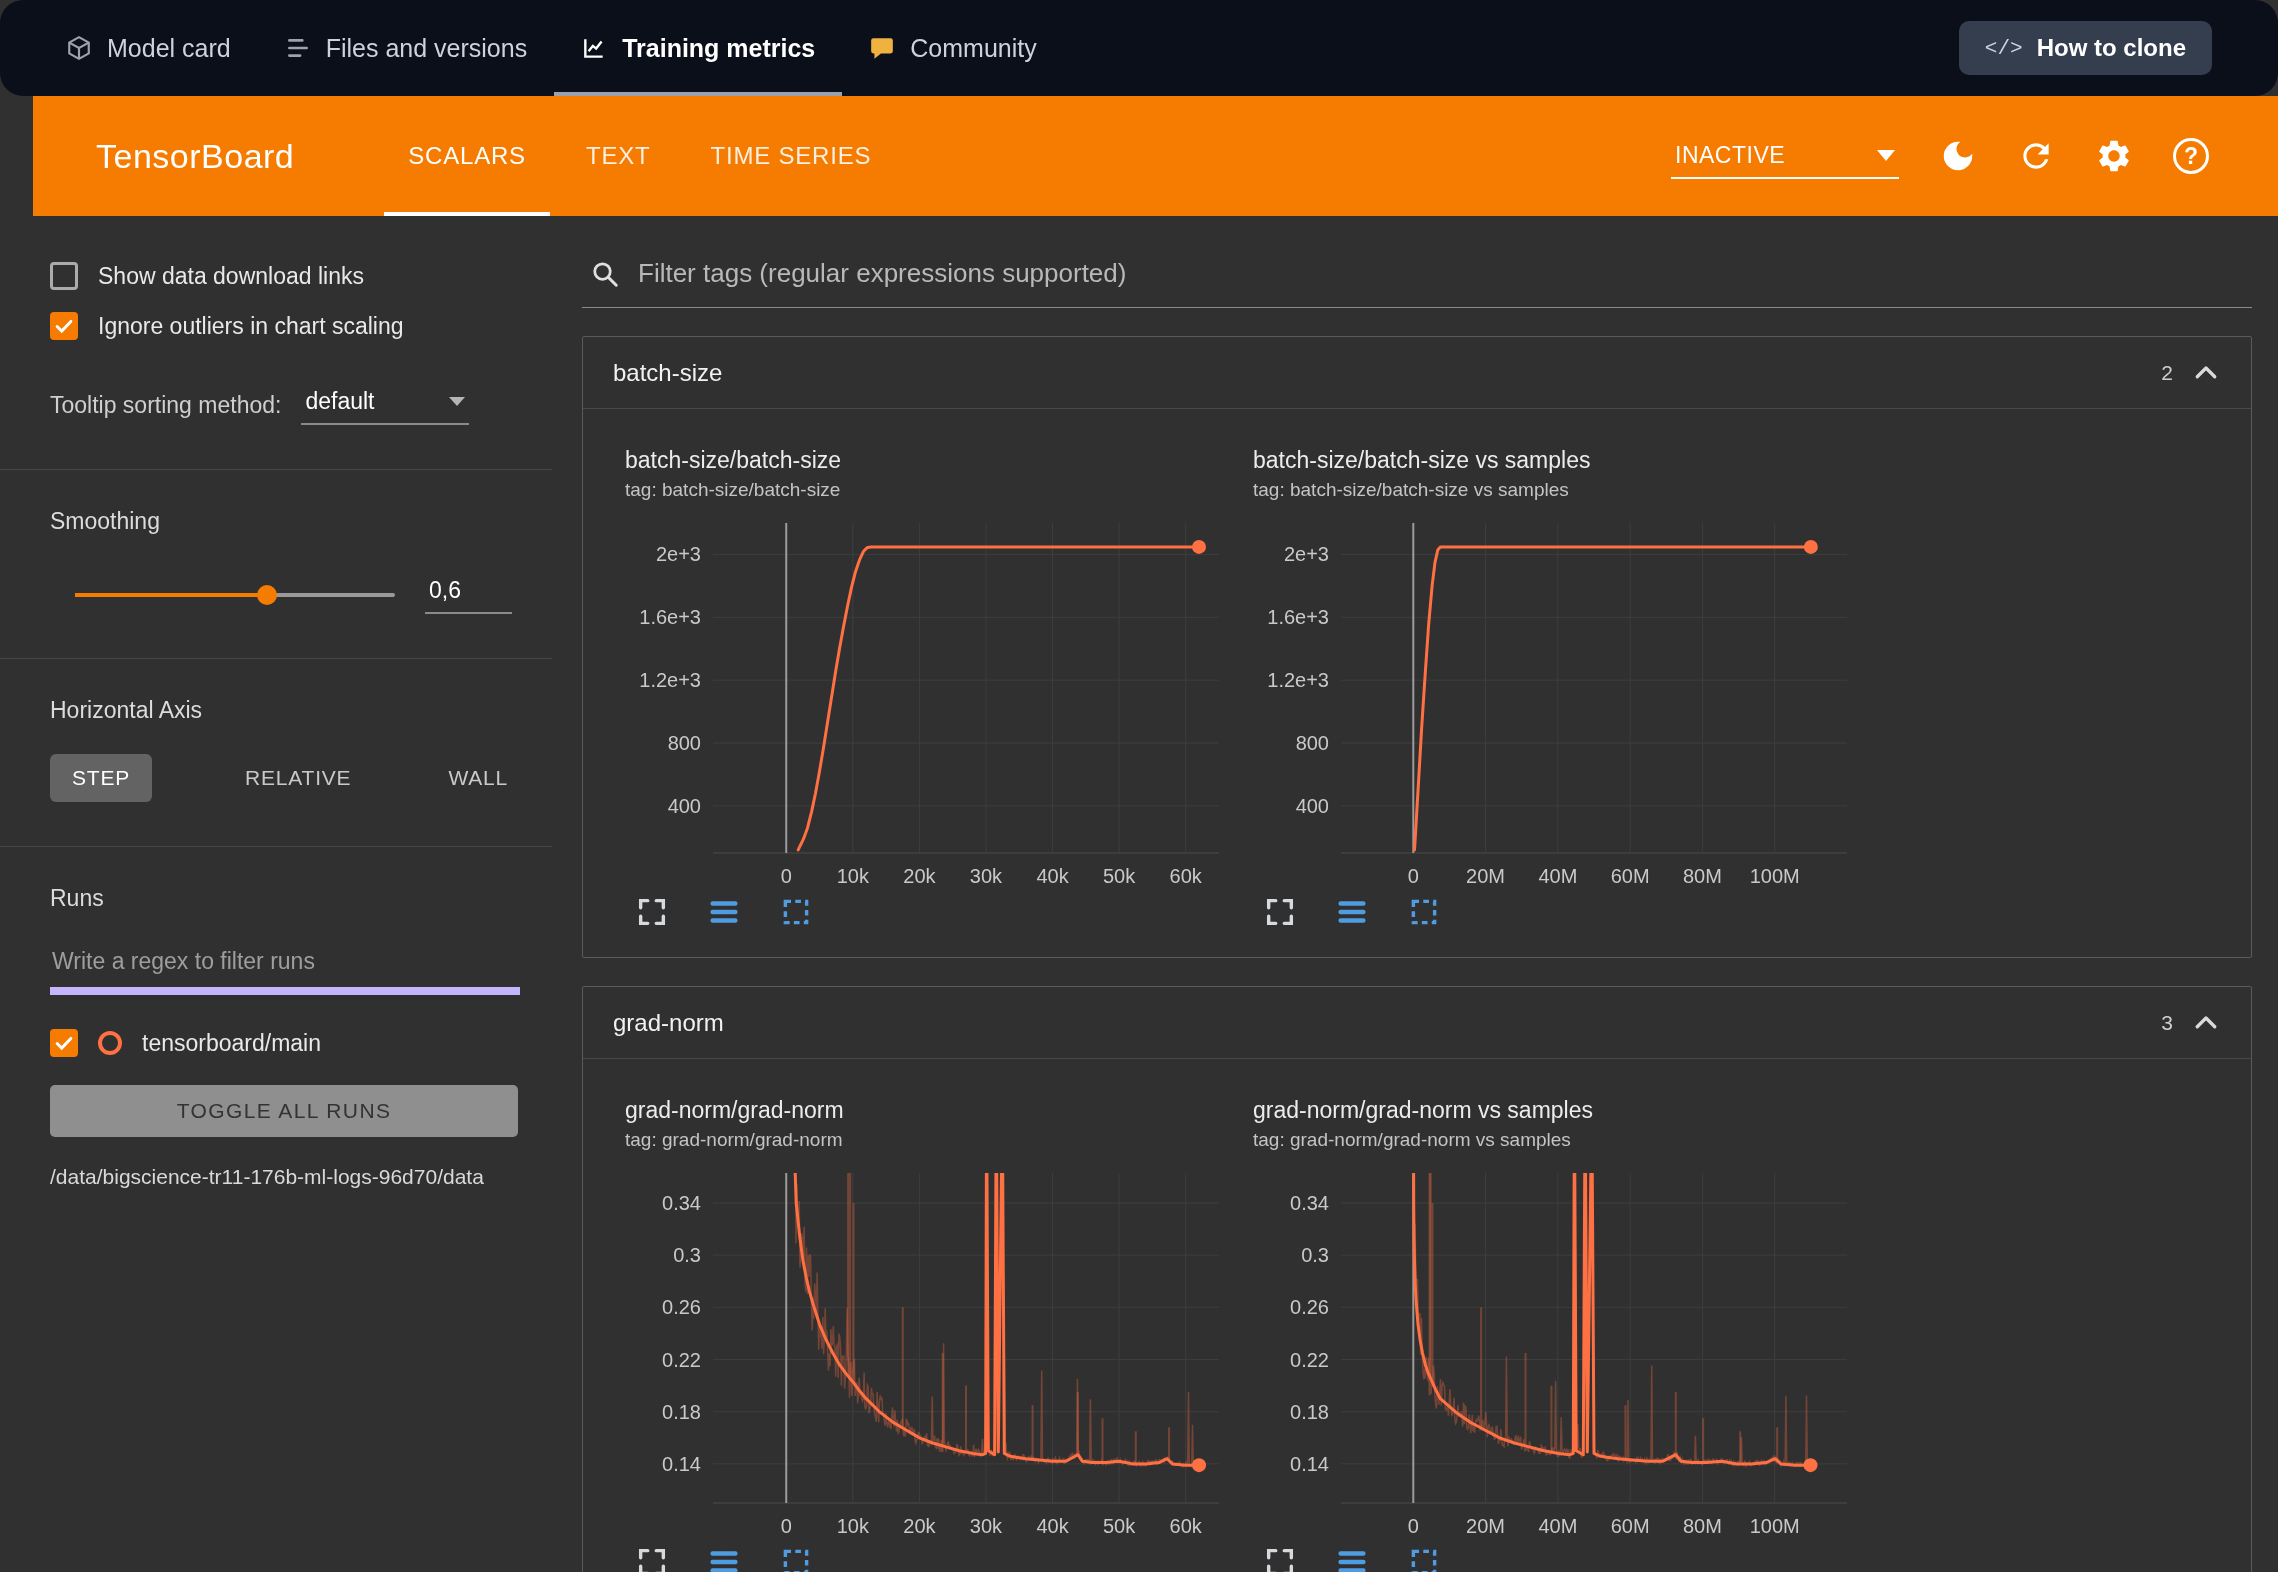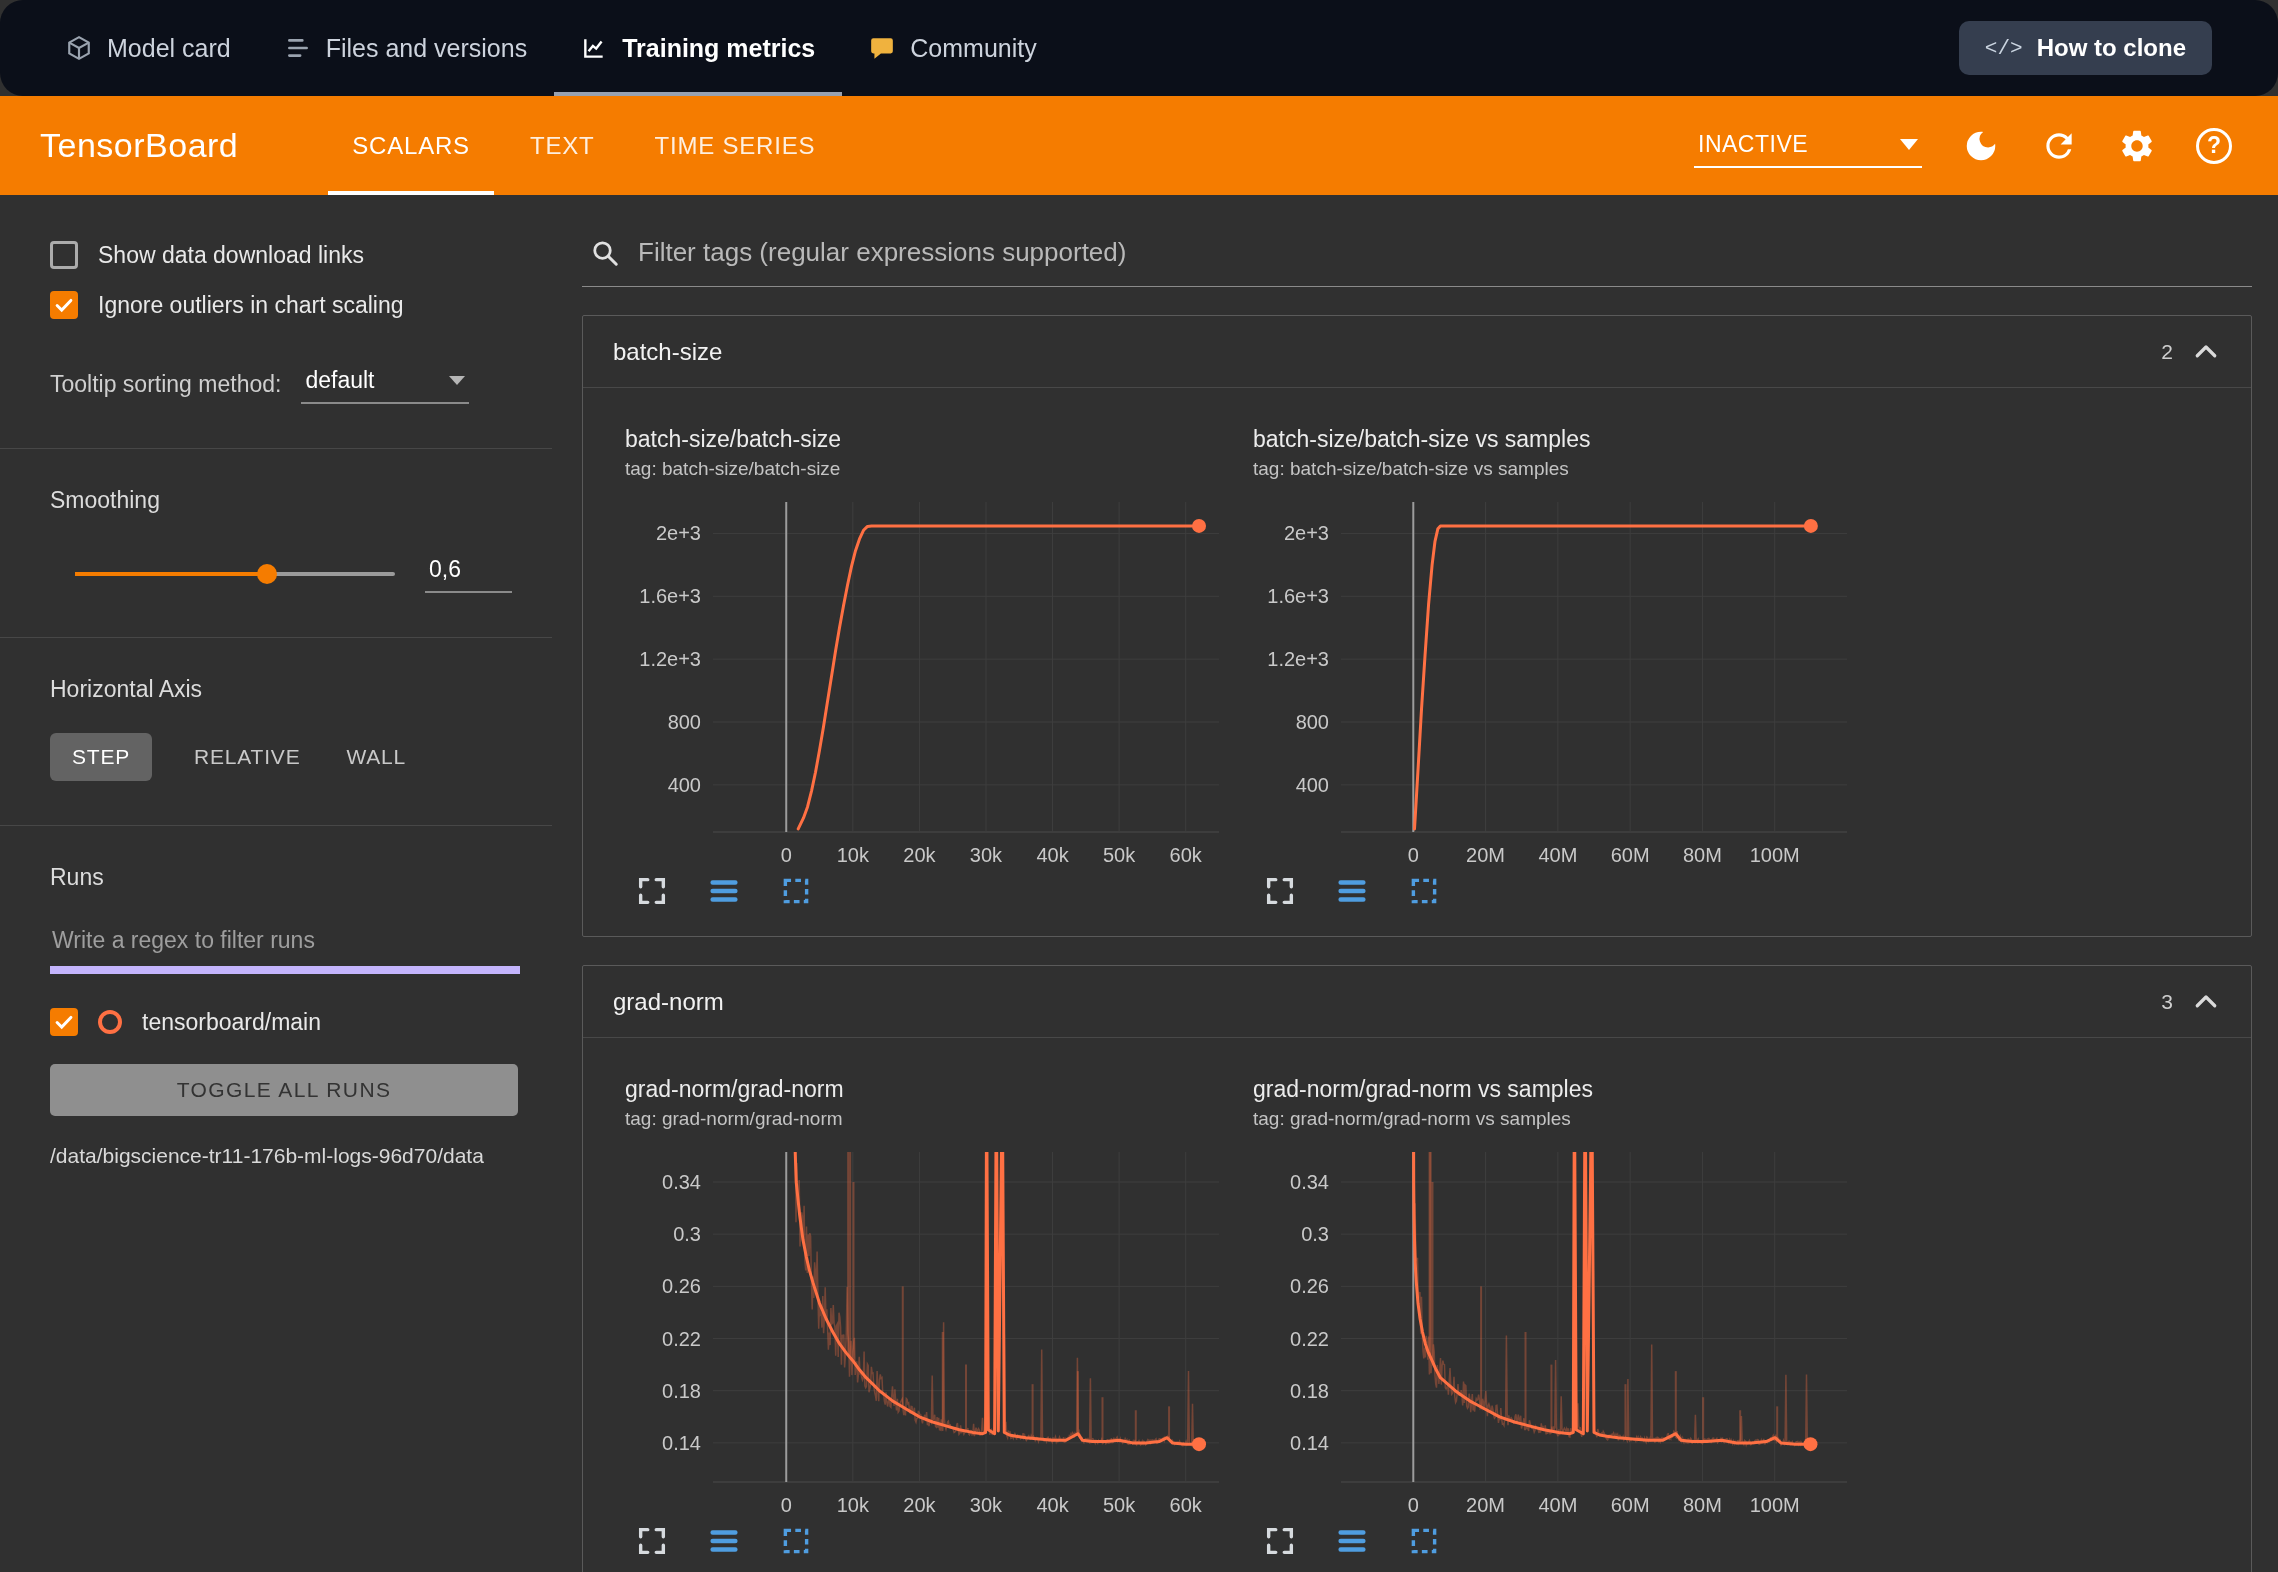--- a/index.html
+++ b/index.html
@@ -11,21 +11,21 @@
   
   .hf-nav{height:96px;background:#0b0f19;display:flex;align-items:stretch;padding:0 66px;flex:none;border-radius:23px;}
   .hf-tab{display:flex;align-items:center;gap:15px;color:#cdd3dd;font-size:25px;padding:0 27px;position:relative;cursor:pointer;}
   .hf-tab:first-child{padding-left:0;}
   .hf-tab.active{color:#fff;font-weight:bold;}
   .hf-tab.active::after{content:"";position:absolute;left:0;right:0;bottom:0;height:4px;background:#98a1b0;}
   .clone-btn{margin-left:auto;align-self:center;background:#353e4f;border-radius:10px;padding:13px 26px;color:#fff;font-weight:bold;font-size:24px;display:flex;gap:14px;align-items:center;cursor:pointer;}
   .clone-icon{font-family:"Liberation Mono",monospace;font-size:21px;color:#cbd5e1;font-weight:normal;}
 
   
-  .tb-bar{height:99px;background:var(--orange,#f57c00);display:flex;align-items:stretch;padding:0 40px;color:#fff;flex:none;}
+  .tb-bar{height:120px;background:var(--orange,#f57c00);display:flex;align-items:stretch;padding:0 63px;color:#fff;flex:none;margin-left:33px;}
   .tb-logo{align-self:center;font-size:34px;margin-right:84px;letter-spacing:.5px;}
   .tb-tabs{display:flex;align-items:stretch;}
   .tb-tab{display:flex;align-items:center;padding:0 30px;font-size:24px;color:rgba(255,255,255,.88);letter-spacing:.8px;position:relative;cursor:pointer;}
   .tb-tab.active{color:#fff;}
   .tb-tab.active::after{content:"";height:4px;background:#fff;left:6px;right:6px;bottom:0;position:absolute;}
   .tb-right{margin-left:auto;display:flex;align-items:center;gap:40px;padding-right:6px;}
   .tb-status{display:flex;align-items:center;justify-content:space-between;width:228px;border-bottom:2px solid #fff;padding:8px 4px;font-size:23px;letter-spacing:.5px;cursor:pointer;}
   .caret-down{width:0;height:0;border-left:9px solid transparent;border-right:9px solid transparent;border-top:11px solid #fff;}
   .tb-icon{width:38px;height:38px;cursor:pointer;}
   .help-circle{width:36px;height:36px;border:3px solid #fff;border-radius:50%;display:flex;align-items:center;justify-content:center;font-size:23px;font-weight:bold;cursor:pointer;}
@@ -40,21 +40,21 @@
   .tooltip-label{color:#cfcfcf;padding-bottom:6px;}
   .select{display:flex;align-items:center;justify-content:space-between;width:168px;border-bottom:2px solid #8a8a8a;padding:4px 4px 8px;color:#fff;cursor:pointer;}
   .select .caret-sm{width:0;height:0;border-left:8px solid transparent;border-right:8px solid transparent;border-top:9px solid #b5b5b5;}
   .divider{height:1px;background:#474747;margin-top:44px;}
   .side-label{margin:38px 40px 0 50px;font-size:23px;color:#dcdcdc;}
   .slider-row{display:flex;align-items:center;margin:40px 40px 0 75px;}
   .slider{position:relative;width:320px;height:4px;background:#9a9a9a;border-radius:2px;flex:none;cursor:pointer;}
   .slider .fill{position:absolute;left:0;top:0;bottom:0;background:var(--orange,#f57c00);}
   .slider .thumb{position:absolute;top:50%;width:20px;height:20px;background:var(--orange,#f57c00);border-radius:50%;transform:translate(-50%,-50%);}
   .smooth-value{margin-left:30px;width:110px;border-bottom:2px solid #8a8a8a;font-size:23px;color:#fff;padding:2px 4px 8px;}
-  .axis-row{display:flex;align-items:center;gap:38px;margin:30px 40px 0 50px;}
+  .axis-row{display:flex;align-items:center;gap:38px;margin:30px 40px 0 50px;justify-content:space-between;}
   .axis-btn{font-size:21px;letter-spacing:.8px;color:#c9c9c9;padding:12px 4px;cursor:pointer;border-radius:6px;}
   .axis-btn.active{background:#636363;color:#fff;padding:12px 22px;}
   .runs-filter{display:block;margin:32px 40px 0 50px;width:470px;background:none;border:none;outline:none;border-bottom:8px solid #c4b5fd;color:#eee;font-size:23px;padding:4px 2px 12px;font-family:Liberation Sans, sans-serif;}
   .runs-filter::placeholder{color:#9e9e9e;}
   .run-row{display:flex;align-items:center;gap:20px;margin:34px 40px 0 50px;font-size:23px;cursor:pointer;}
   .run-circle{width:24px;height:24px;border:4px solid var(--run,#ff7043);border-radius:50%;flex:none;}
   .toggle-btn{margin:28px 40px 0 50px;width:468px;height:52px;background:#8f8f8f;color:#333;font-size:21px;letter-spacing:1.4px;border:none;border-radius:5px;display:flex;align-items:center;justify-content:center;cursor:pointer;font-family:inherit;}
   .data-path{margin:26px 40px 0 50px;width:466px;font-size:21px;line-height:1.35;color:#d9d9d9;word-break:break-all;}
 
   

